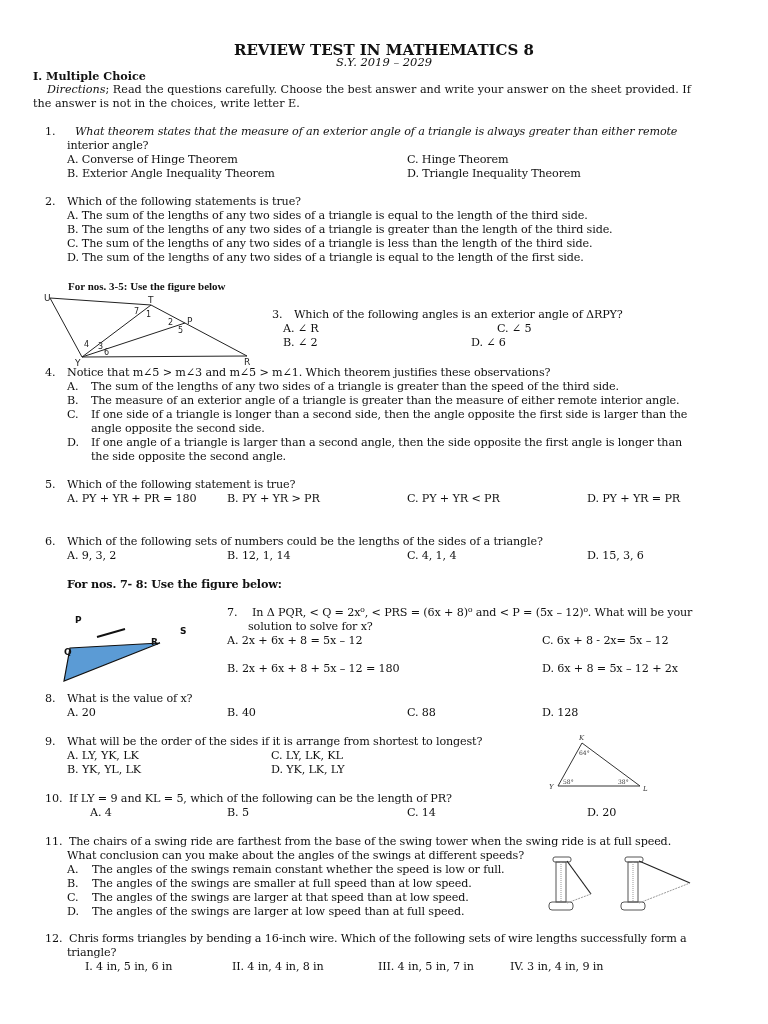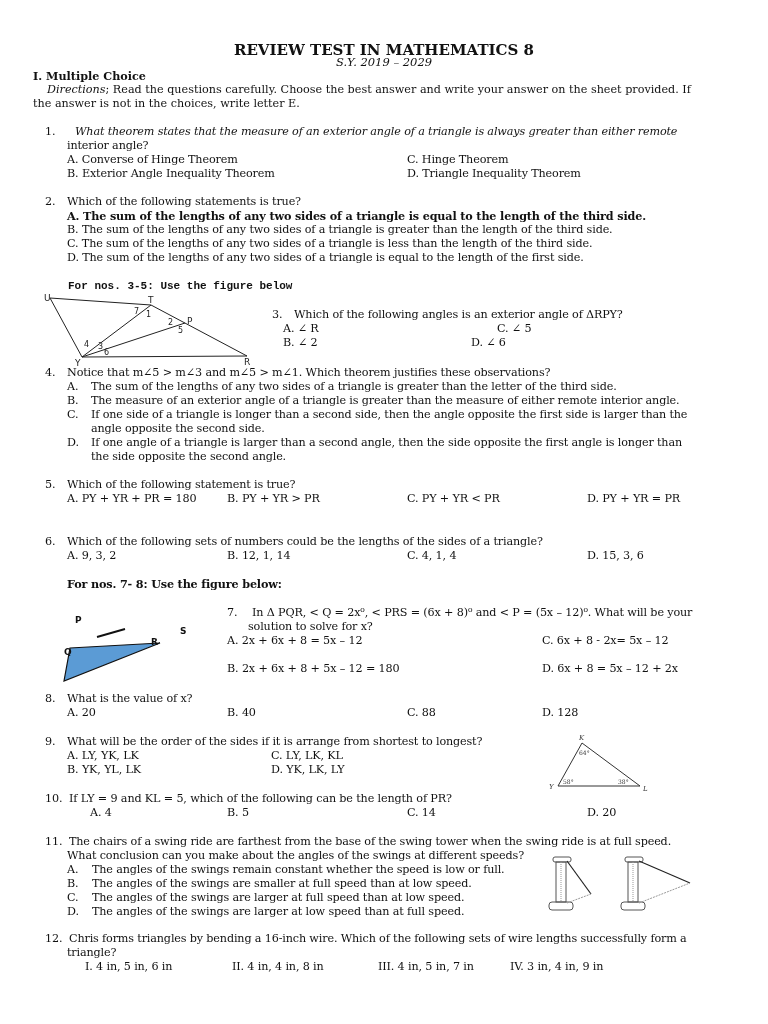--- a/index.html
+++ b/index.html
@@ -4,21 +4,21 @@
 <style>
   html, body { margin:0; padding:0; background:#ffffff; }
   body { width:768px; height:1024px; position:relative; overflow:hidden;
          font-family:"DejaVu Serif", serif; color:#111; font-size:11.2px; }
   .abs { position:absolute; white-space:nowrap; }
   .b { font-weight:bold; }
   .i { font-style:italic; }
   .title { left:0; width:768px; text-align:center; font-weight:bold; font-size:15px; }
   .sy { left:0; width:768px; text-align:center; font-style:italic; font-size:11.5px; }
   .q { font-size:11.2px; letter-spacing:-0.15px; }
-  .sans { font-family:Liberation Mono, monospace; }
+  .sans { font-family:Liberation Serif, serif; }
   svg { position:absolute; overflow:visible; }
 </style>
 </head>
 <body>
 
 <div class="abs title" style="top:41px;">REVIEW TEST IN MATHEMATICS 8</div>
 <div class="abs sy" style="top:55px;">S.Y. 2019 – 2029</div>
 
 <div class="abs b" style="left:33px;top:69px;">I. Multiple Choice</div>
 <div class="abs" style="left:47px;top:83px;">
@@ -32,21 +32,21 @@
   <div class="abs q" style="left:67px;top:139px;">interior angle?</div>
   <div class="abs q" style="left:67px;top:153px;">A.   Converse of Hinge Theorem</div>
   <div class="abs q" style="left:67px;top:167px;">B.   Exterior Angle Inequality Theorem</div>
   <div class="abs q" style="left:407px;top:153px;">C. Hinge Theorem</div>
   <div class="abs q" style="left:407px;top:167px;">D. Triangle Inequality Theorem</div>
 </div>
 
 <div>
   <div class="abs q" style="left:45px;top:195px;">2.</div>
   <div class="abs q" style="left:67px;top:195px;">Which of the following statements is true?</div>
-  <div class="abs q" style="left:67px;top:209px;font-weight:bold;">A. The sum of the lengths of any two sides of a triangle is equal to the length of the third side.</div>
+  <div class="abs q" style="left:67px;top:209px;">A. The sum of the lengths of any two sides of a triangle is equal to the length of the third side.</div>
   <div class="abs q" style="left:67px;top:223px;">B. The sum of the lengths of any two sides of a triangle is greater than the length of the third side.</div>
   <div class="abs q" style="left:67px;top:237px;">C. The sum of the lengths of any two sides of a triangle is less than the length of the third side.</div>
   <div class="abs q" style="left:67px;top:251px;">D. The sum of the lengths of any two sides of a triangle is equal to the length of the first side.</div>
 </div>
 
 <div class="abs b sans" style="left:68px;top:280px;font-size:11px;">For nos. 3-5: Use the figure below</div>
 
 <svg style="left:40px;top:294px;" width="220" height="70" viewBox="0 0 220 70">
   <g stroke="#222" stroke-width="1" fill="none">
     <line x1="10" y1="4" x2="111" y2="11"></line>
@@ -78,21 +78,21 @@
   <div class="abs q" style="left:283px;top:322px;">A.    ∠ R</div>
   <div class="abs q" style="left:283px;top:336px;text-align:center;">B.    ∠ 2</div>
   <div class="abs q" style="left:497px;top:322px;">C. ∠ 5</div>
   <div class="abs q" style="left:471px;top:336px;">D. ∠ 6</div>
 </div>
 
 <div>
   <div class="abs q" style="left:45px;top:366px;">4.</div>
   <div class="abs q" style="left:67px;top:366px;">Notice that m∠5 &gt; m∠3 and m∠5 &gt; m∠1. Which theorem justifies these observations?</div>
   <div class="abs q" style="left:67px;top:380px;">A.</div>
-  <div class="abs q" style="left:91px;top:380px;">The sum of the lengths of any two sides of a triangle is greater than the letter of the third side.</div>
+  <div class="abs q" style="left:91px;top:380px;">The sum of the lengths of any two sides of a triangle is greater than the speed of the third side.</div>
   <div class="abs q" style="left:67px;top:394px;">B.</div>
   <div class="abs q" style="left:91px;top:394px;">The measure of an exterior angle of a triangle is greater than the measure of either remote interior angle.</div>
   <div class="abs q" style="left:67px;top:408px;">C.</div>
   <div class="abs q" style="left:91px;top:408px;">If one side of a triangle is longer than a second side, then the angle opposite the first side is larger than the</div>
   <div class="abs q" style="left:91px;top:422px;">angle opposite the second side.</div>
   <div class="abs q" style="left:67px;top:436px;">D.</div>
   <div class="abs q" style="left:91px;top:436px;">If one angle of a triangle is larger than a second angle, then the side opposite the first angle is longer than</div>
   <div class="abs q" style="left:91px;top:450px;">the side opposite the second angle.</div>
 </div>
 
@@ -178,21 +178,21 @@
 
 <div>
   <div class="abs q" style="left:45px;top:835px;">11.</div>
   <div class="abs q" style="left:69px;top:835px;">The chairs of a swing ride are farthest from the base of the swing tower when the swing ride is at full speed.</div>
   <div class="abs q" style="left:67px;top:849px;">What conclusion can you make about the angles of the swings at different speeds?</div>
   <div class="abs q" style="left:67px;top:863px;">A.</div>
   <div class="abs q" style="left:92px;top:863px;">The angles of the swings remain constant whether the speed is low or full.</div>
   <div class="abs q" style="left:67px;top:877px;">B.</div>
   <div class="abs q" style="left:92px;top:877px;">The angles of the swings are smaller at full speed than at low speed.</div>
   <div class="abs q" style="left:67px;top:891px;">C.</div>
-  <div class="abs q" style="left:92px;top:891px;">The angles of the swings are larger at full speed than at low speed.</div>
+  <div class="abs q" style="left:92px;top:891px;">The angles of the swings are larger at that speed than at low speed.</div>
   <div class="abs q" style="left:67px;top:905px;">D.</div>
   <div class="abs q" style="left:92px;top:905px;">The angles of the swings are larger at low speed than at full speed.</div>
 </div>
 
 <svg style="left:545px;top:855px;" width="165" height="60" viewBox="0 0 165 60">
   <g fill="none" stroke="#555" stroke-width="1">
     <rect x="8" y="2" width="18" height="5" rx="2"></rect>
     <rect x="11" y="7" width="10" height="40"></rect>
     <line x1="16" y1="7" x2="16" y2="47" stroke="#999" stroke-dasharray="1,1"></line>
     <rect x="4" y="47" width="24" height="8" rx="3"></rect>

